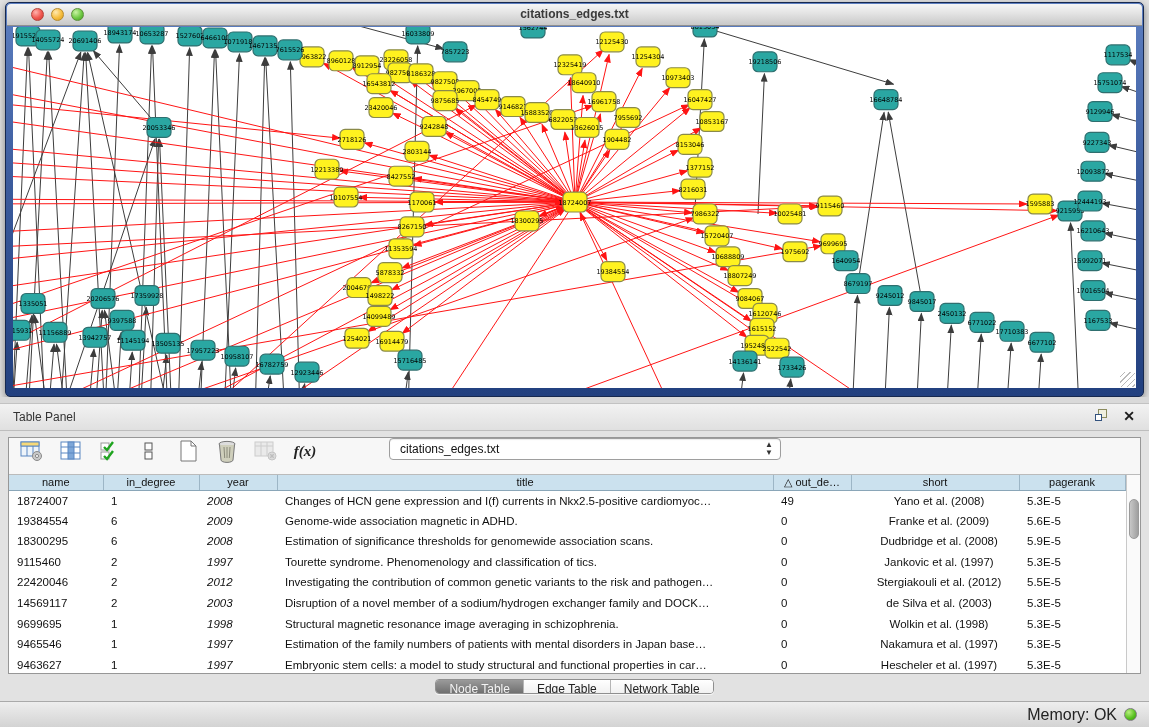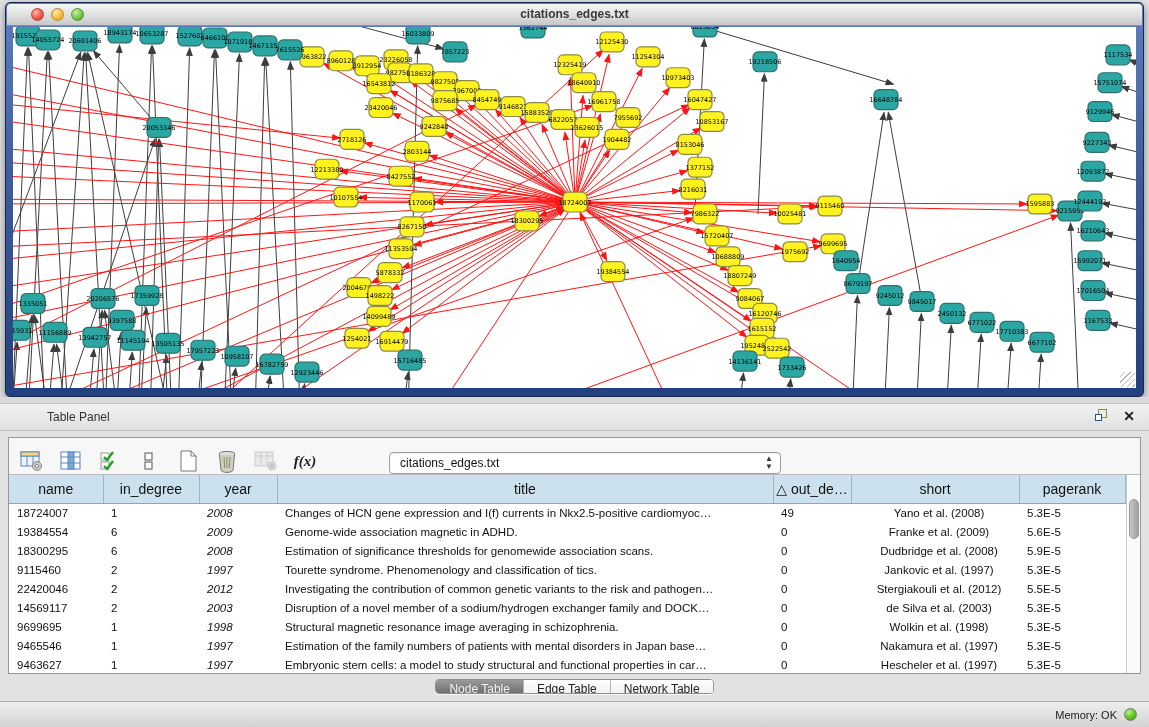--- a/index.html
+++ b/index.html
@@ -24,42 +24,42 @@
   .grip { position:absolute; right:1px; bottom:1px; width:15px; height:15px;
     background:repeating-linear-gradient(135deg, transparent 0 3px, #b9b9b9 3px 4px); }
 
   
   .divider { position:absolute; left:0; top:397px; width:1149px; height:7px; background:#d9d9d9; border-bottom:1px solid #c2c2c2; }
 
   
   .table-panel { position:absolute; left:0; top:404px; width:1149px; height:297px; background:#e2e2e2; }
   .panel-header { height:27px; background:linear-gradient(180deg,#f2f2f2,#e0e0e0);
     border-bottom:1px solid #bdbdbd; position:relative; }
-  .panel-title { font-size:12px; color:#333; line-height:26px; padding-left:13px;margin-left:34px; }
+  .panel-title { font-size:12px; color:#333; line-height:26px; padding-left:13px; }
   .panel-header-icons { position:absolute; right:14px; top:5px; display:flex; gap:14px; align-items:center; }
   .float-icon { width:14px; height:14px; position:relative; display:inline-block; cursor:pointer; }
   .float-icon .sq1 { position:absolute; left:3px; top:0; width:9px; height:9px; border:1.5px solid #8b8b5e; background:#efefdf; }
   .float-icon .sq2 { position:absolute; left:0; top:5px; width:7px; height:7px; border:1.5px solid #33527e; background:#fff; }
   .close-x { font-size:14px; font-weight:bold; color:#1c1c1c; line-height:14px; cursor:pointer; }
 
   .panel-body { padding:6px 8px 0 8px; }
   .inner-box { border:1px solid #979797; background:#f7f7f7; height:237px; position:relative; overflow:hidden; }
 
-  .toolbar { height:36px; display:flex; align-items:flex-end; padding:0 10px; gap:13px; background:#f7f7f7; }
+  .toolbar { height:36px; display:flex; align-items:flex-start; padding:0 10px; gap:13px; background:#f7f7f7; }
   .tb-icon { width:26px; height:26px; display:flex; align-items:center; justify-content:center; cursor:pointer; }
   .tb-icon.disabled { opacity:.45; cursor:default; }
   .fx { font-family:"Liberation Serif", serif; font-style:italic; font-weight:bold; font-size:15px; color:#222; }
   .dropdown { margin-left:58px; width:392px; height:22px; background:#fff; border:1px solid #9e9e9e;
     border-radius:4px; display:flex; align-items:center; font-size:12px; color:#111;
     padding-left:10px; position:relative; cursor:pointer; box-shadow:inset 0 1px 1px rgba(0,0,0,.08); }
   .dd-arrows { position:absolute; right:7px; top:2px; display:flex; flex-direction:column; line-height:8px; font-size:8px; color:#333; }
 
   table.data { border-collapse:collapse; table-layout:fixed; width:1116px; background:#fff; }
   table.data th { background:#cbe1ee; border-right:1px solid #9db6c6; border-bottom:1px solid #8aa6b8;
-    font-size:14px; font-weight:normal; color:#111; height:28px; text-align:center; overflow:hidden; white-space:nowrap; }
+    font-size:11px; font-weight:normal; color:#111; height:15px; text-align:center; overflow:hidden; white-space:nowrap; }
   table.data td { font-size:11.5px; color:#101010; height:16px; padding:0 0 0 8px;
     overflow:hidden; white-space:nowrap; text-overflow:clip; }
   td.c-year { padding-left:28px;font-style:italic; }
   td.c-short { text-align:center; padding-left:0; }
   .table-wrap { position:relative; height:201px; background:#fff; border-top:1px solid #bbb; overflow:hidden; display:flex; }
   .vscroll { width:15px; background:#fafafa; border-left:1px solid #c9c9c9; position:relative; }
   .vthumb { position:absolute; left:2px; top:24px; width:10px; height:40px; border-radius:6px;
     background:linear-gradient(90deg,#c7c7c7,#9f9f9f); border:1px solid #9a9a9a; }
 
   .tabs-row { text-align:center; margin-top:5px; }
@@ -67,21 +67,21 @@
     background:#fff; box-shadow:0 1px 0 rgba(255,255,255,.7); }
   .seg { font-size:12px; padding:0 13px; line-height:18px; color:#222; background:linear-gradient(180deg,#ffffff,#f1f1f1);
     border-right:1px solid #b5b5b5; cursor:pointer; }
   .seg:last-child { border-right:none; }
   .seg.active { background:linear-gradient(180deg,#9a9a9a,#707070); color:#f4f4f4; }
 
   
   .statusbar { position:absolute; left:0; bottom:0; width:1149px; height:26px;
     background:linear-gradient(180deg,#eeeeee,#d3d3d3); border-top:1px solid #aaa;
     display:flex; justify-content:flex-end; align-items:center; padding-right:12px; gap:7px; }
-  .mem-label { font-size:11px; color:#222;text-align:center; }
+  .mem-label { font-size:16px; color:#222;text-align:center; }
   .mem-dot { width:13px; height:13px; border-radius:50%; border:1px solid #7d7d7d;
     background:radial-gradient(circle at 35% 30%, #b8f07e, #55bf1d 60%, #3a9a0e); }
 </style>
 </head>
 <body>
 
 <div class="desktop">
 
   <div class="net-window">
     <div class="titlebar">

